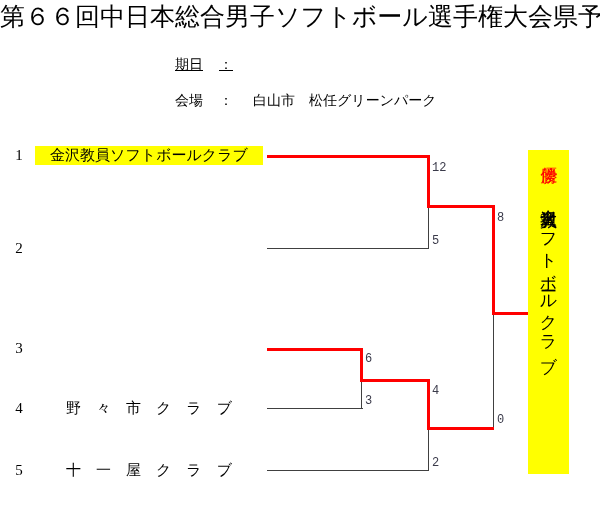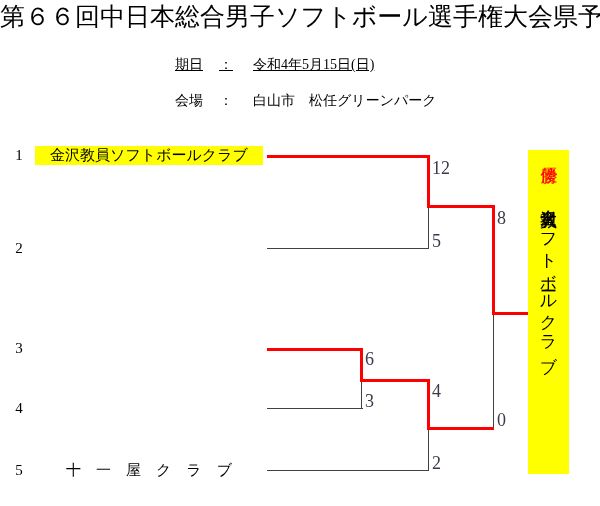--- a/index.html
+++ b/index.html
@@ -111,23 +111,23 @@
   .win  { border-color: #ff0000; }
   .lose { border-color: #404040; }
   .win.hline  { border-top-width: 3px; }
   .win.vline  { border-left-width: 3px; }
   .lose.hline { border-top-width: 1px; }
   .lose.vline { border-left-width: 1px; }
 
   
   .score {
     position: absolute;
-    font-size: 18px;
+    font-size: 12px;
     line-height: 15px;
-    font-family: Liberation Serif, serif;
+    font-family: Liberation Mono, monospace;
     color: #3a3a4a;
     white-space: nowrap;
   }
 
   
   #champion-box {
     position: absolute;
     left: 528px;
     top: 150px;
     width: 41px;
@@ -162,21 +162,20 @@
 </style>
 </head>
 <body>
 
 <div id="tournament-title">第６６回中日本総合男子ソフトボール選手権大会県予選</div>
 
 <div class="meta-row" id="meta-date">
   <div class="meta-inner">
     <span class="meta-label">期日</span>
     <span class="meta-colon">：</span>
-    <span class="meta-value">令和4年5月15日(日)</span>
   </div>
 </div>
 
 <div class="meta-row" id="meta-venue">
   <div class="meta-inner">
     <span class="meta-label">会場</span>
     <span class="meta-colon">：</span>
     <span class="meta-value">白山市　松任グリーンパーク</span>
   </div>
 </div>
@@ -191,20 +190,21 @@
   <div class="team-row" style="left:0; top:236px; width:280px;">
     <span class="seed-num">2</span>
   </div>
 
   <div class="team-row" style="left:0; top:336px; width:280px;">
     <span class="seed-num">3</span>
   </div>
 
   <div class="team-row" style="left:0; top:396px; width:280px;">
     <span class="seed-num">4</span>
+    <span class="team-name">野　々　市　ク　ラ　ブ</span>
   </div>
 
   <div class="team-row" style="left:0; top:458px; width:280px;">
     <span class="seed-num">5</span>
     <span class="team-name">十　一　屋　ク　ラ　ブ</span>
   </div>
 
   <div class="hline win" style="left:267px; top:155px; width:162px;"></div>
   <div class="hline lose" style="left:267px; top:248px; width:162px;"></div>
   <div class="vline win" style="left:427px; top:155px; height:50px;"></div>

